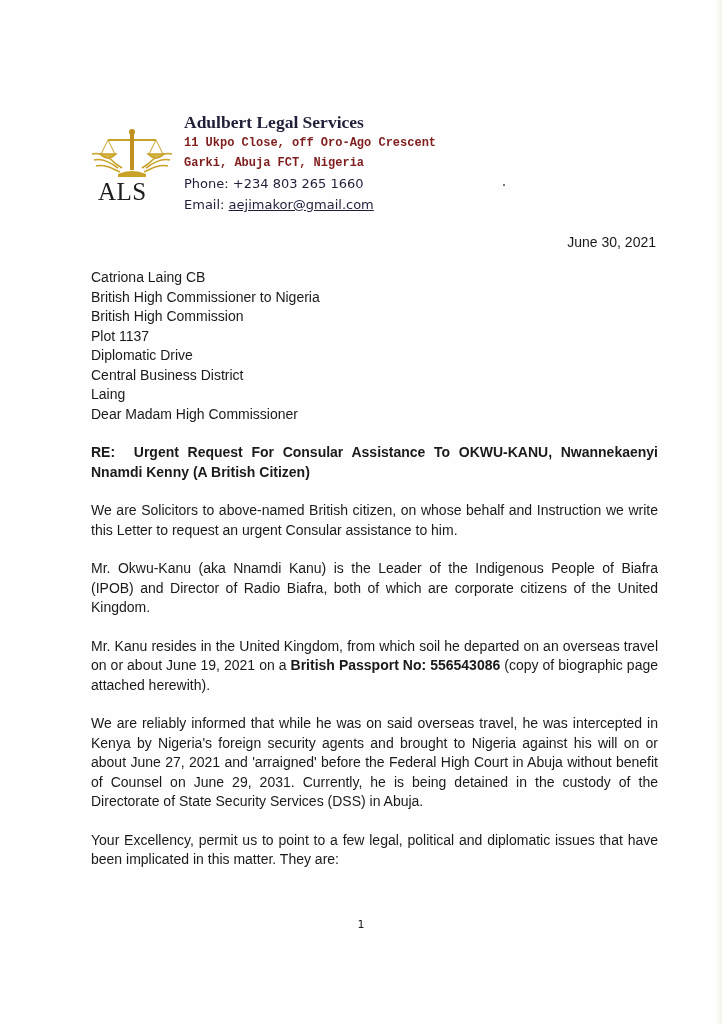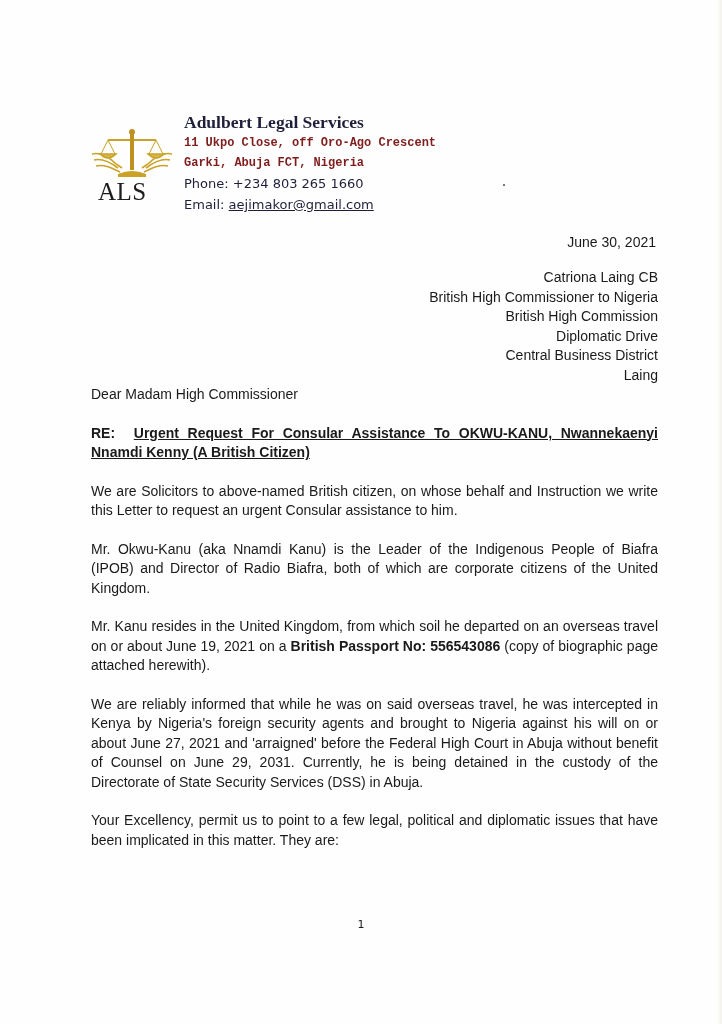--- a/index.html
+++ b/index.html
@@ -102,31 +102,29 @@
     .content {
       position: absolute;
       left: 91px;
       top: 268px;
       width: 567px;
       font-size: 14px;
       line-height: 19.5px;
     }
     .addr-line {
       display: block;
-      text-align: right;
     }
     .salutation {
     }
     .re {
       margin-top: 19px;
       font-weight: bold;
       text-align: justify;
     }
     .re .u {
-      text-decoration: underline;
       margin-left: 10px;
     }
     p.para {
       margin: 19px 0 0 0;
       text-align: justify;
     }
     .bold { font-weight: bold; }
     .page-num {
       position: absolute;
       left: 0;
@@ -187,20 +185,21 @@
 
   <div class="stray-dot"></div>
 
   <div class="date">June 30, 2021</div>
 
   <div class="content">
     <div>
       <span class="addr-line">Catriona Laing CB</span>
       <span class="addr-line">British High Commissioner to Nigeria</span>
       <span class="addr-line">British High Commission</span>
+      <span class="addr-line">Plot 1137</span>
       <span class="addr-line">Diplomatic Drive</span>
       <span class="addr-line">Central Business District</span>
       <span class="addr-line">Laing</span>
     </div>
 
     <div class="salutation">Dear Madam High Commissioner</div>
 
     <div class="re">
       <span>RE:</span>
       <span class="u">Urgent Request For Consular Assistance To OKWU-KANU, Nwannekaenyi Nnamdi Kenny (A British Citizen)</span>

